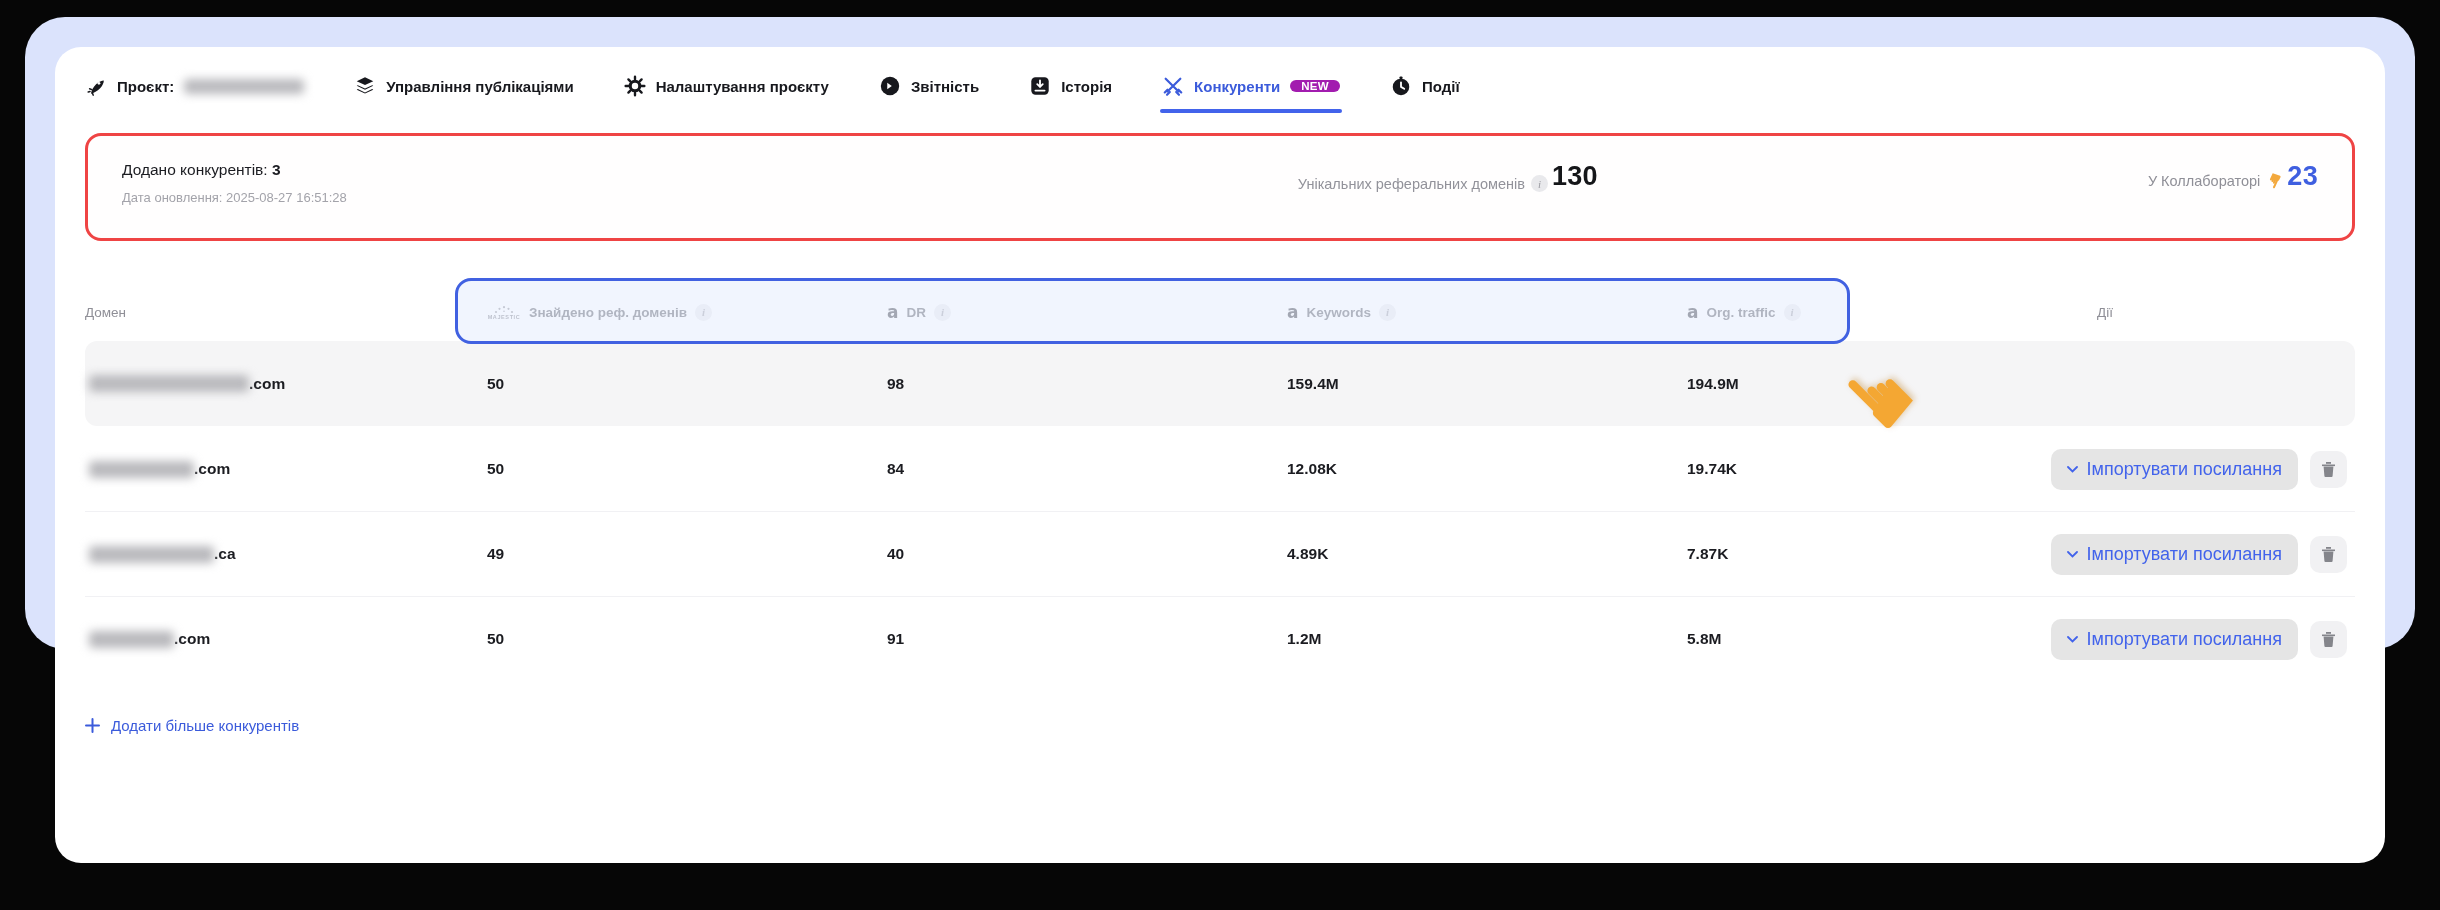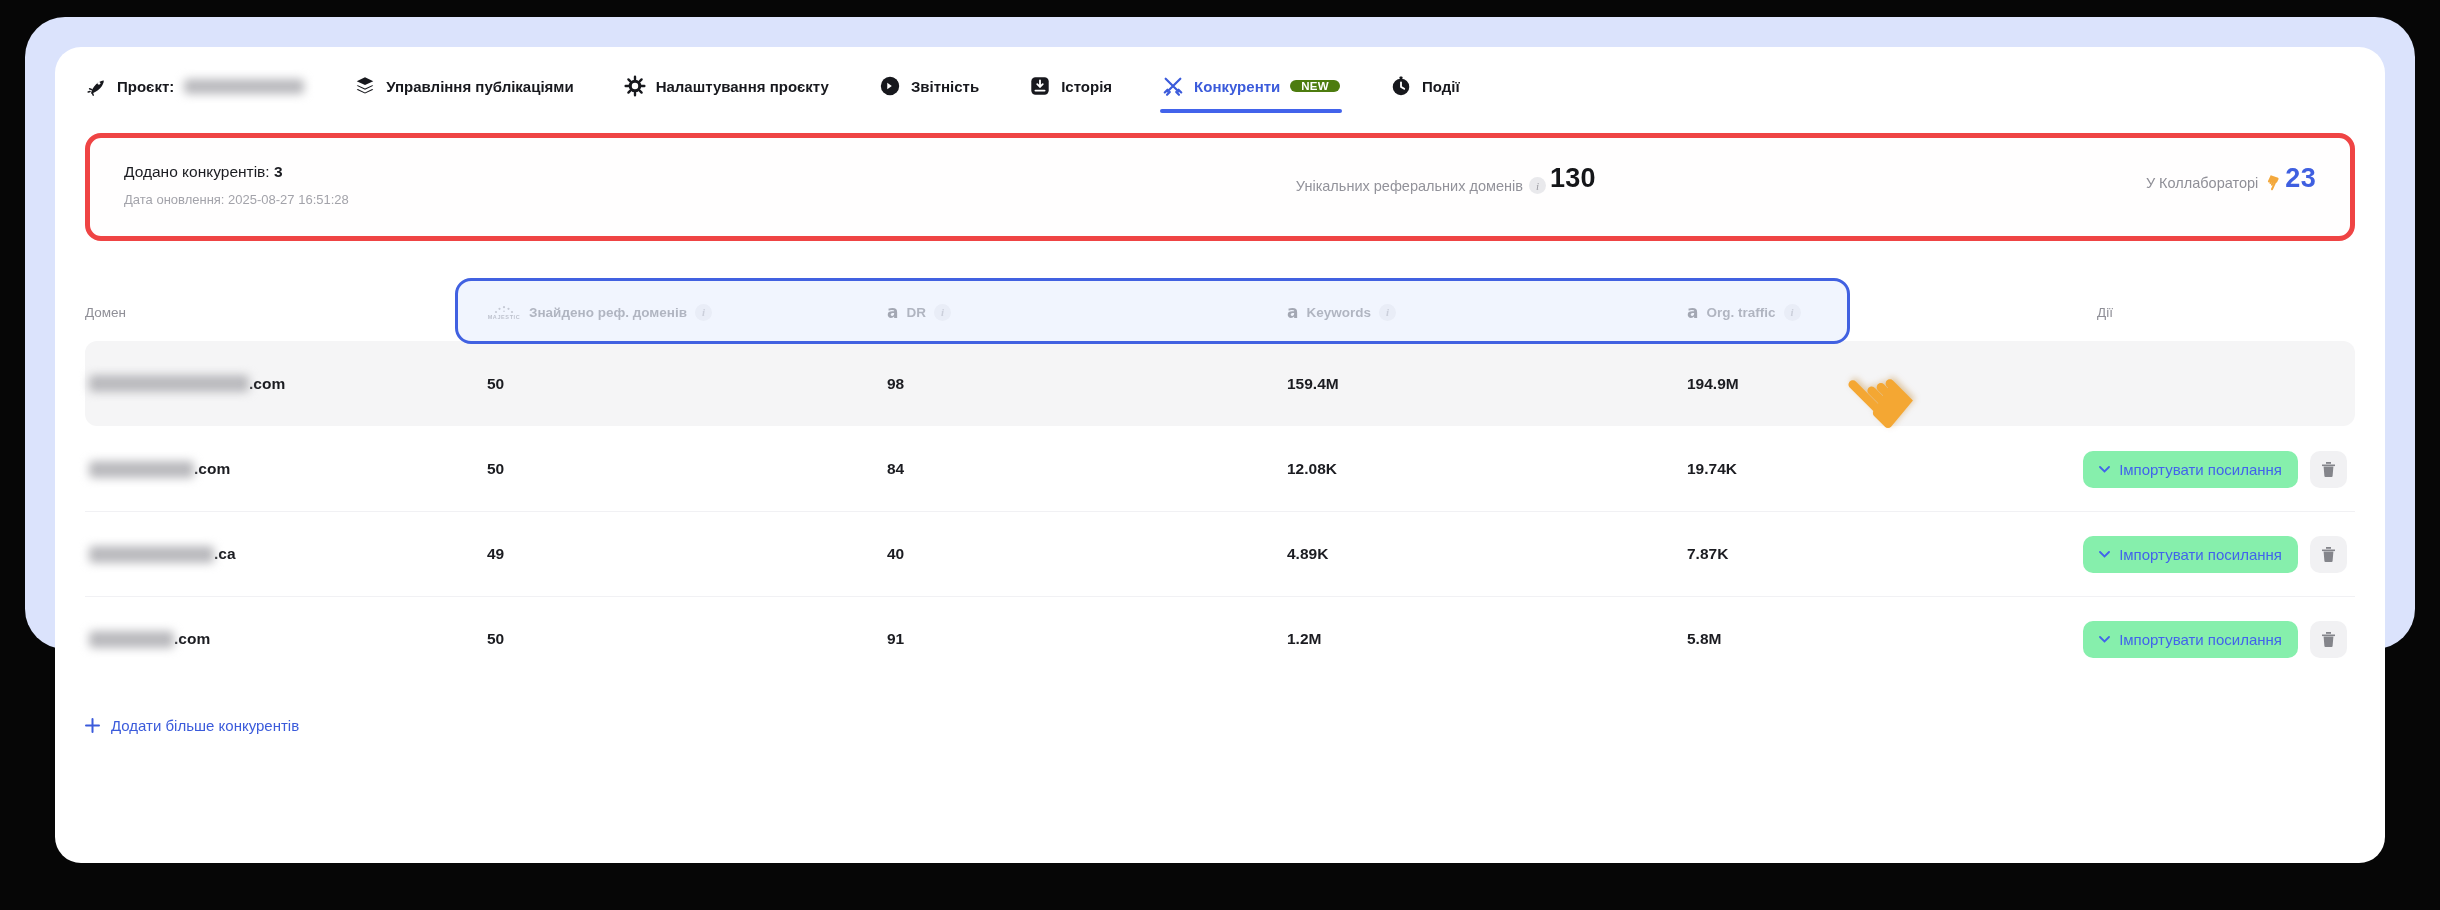--- a/index.html
+++ b/index.html
@@ -6,25 +6,25 @@
   html,body { width:2440px; height:910px; background:#060606; font-family:"Liberation Sans","DejaVu Sans",sans-serif; overflow:hidden; }
   .frame { position:absolute; left:25px; top:17px; width:2390px; height:632px; background:#dbe3fc; border-radius:40px; }
   .card  { position:absolute; left:30px; top:30px; width:2330px; height:816px; background:#ffffff; border-radius:26px; padding:0 30px; }
 
   
   .nav { height:76px; display:flex; align-items:center; gap:50px; padding-top:6px; }
   .nav-item { position:relative; display:flex; align-items:center; gap:10px; font-size:15px; font-weight:700; color:#17181d; cursor:pointer; padding:6px 0 10px; }
   .nav-item .ico { width:22px; height:22px; display:flex; align-items:center; justify-content:center; }
   .nav-item.active { color:#3b5bdb; }
   .nav-item.active .bar { position:absolute; left:-2px; right:-2px; bottom:-6px; height:4px; background:#4263eb; border-radius:3px; }
-  .badge-new { background:#4d7c0f; color:#fff; font-size:11.5px; font-weight:700; padding:0 11px; border-radius:11px; letter-spacing:.3px; }
+  .badge-new { background:#a21caf; color:#fff; font-size:11.5px; font-weight:700; padding:0 11px; border-radius:11px; letter-spacing:.3px; }
   .blur-blob { display:inline-block; height:15px; border-radius:4px; background:#b9b9bd; filter:blur(5px); vertical-align:middle; }
 
   
-  .summary { margin-top:10px; border:5px solid #ef4444; border-radius:16px; background:#fffefe; padding:25px 34px 27px; display:flex; align-items:flex-start; min-height:108px; }
+  .summary { margin-top:10px; border:3px solid #ef4444; border-radius:16px; background:#fffefe; padding:25px 34px 27px; display:flex; align-items:flex-start; min-height:108px; }
   .sum-left .line1 { font-size:15.5px; color:#1b1c21; }
   .sum-left .line1 b { font-weight:700; }
   .sum-left .line2 { margin-top:11px; font-size:13px; color:#a3a3aa; }
   .sum-block { display:flex; flex-direction:row; align-items:flex-end; gap:4px; }
   .sum-block .lbl { font-size:14.5px; color:#92929a; display:flex; align-items:center; gap:6px; }
   .sum-block .val { font-size:27px; font-weight:700; color:#151619; letter-spacing:.3px; }
   .sum-block.blue .val { color:#3f5fe0; }
   .sum-mid { margin-left:auto; margin-right:550px; }
   .hand-small { display:inline-block; color:#f3a83c; font-size:19px; transform:rotate(115deg); font-family:"DejaVu Sans",sans-serif; }
 
@@ -47,21 +47,21 @@
   .ahrefs-a { font-size:17px; font-weight:800; color:#32343c; line-height:1; font-family:"DejaVu Sans",sans-serif; }
 
   .trow { height:85px; display:flex; align-items:center; font-size:15.5px; font-weight:700; color:#1b1c21; }
   .trow.first { background:#f5f5f6; border-radius:12px; }
   .trow + .trow { border-top:1px solid #f1f1f4; }
   .trow.first + .trow { border-top:1px solid transparent; }
   .domain-cell { display:flex; align-items:center; padding-left:4px; }
   .suffix { font-weight:700; }
 
   .actions-cell { display:flex; align-items:center; justify-content:flex-end; gap:12px; width:500px; padding-right:8px; }
-  .import-btn { display:flex; align-items:center; gap:9px; background:#86efac; color:#4263eb; font-size:15px; font-weight:500; border:none; border-radius:10px; padding:10px 16px; cursor:pointer; }
+  .import-btn { display:flex; align-items:center; gap:9px; background:#e5e5e5; color:#4263eb; font-size:18px; font-weight:500; border:none; border-radius:10px; padding:10px 16px; cursor:pointer; }
   .trash-btn { width:37px; height:37px; border:none; border-radius:10px; background:#f1f1f3; display:flex; align-items:center; justify-content:center; cursor:pointer; }
 
   .add-more { margin-top:36px; display:inline-flex; align-items:center; gap:11px; color:#3b5bdb; font-size:15px; font-weight:500; cursor:pointer; }
 
   .hand-big { position:absolute; left:1735px; top:52px; width:120px; height:120px; pointer-events:none; display:flex; align-items:center; justify-content:center; }
   .hand-big span { display:inline-block; font-size:84px; color:#f4a733; transform:rotate(-135deg); font-family:"DejaVu Sans",sans-serif; text-shadow:0 3px 6px rgba(180,110,0,.35); }
 </style>
 </head>
 <body>
 

